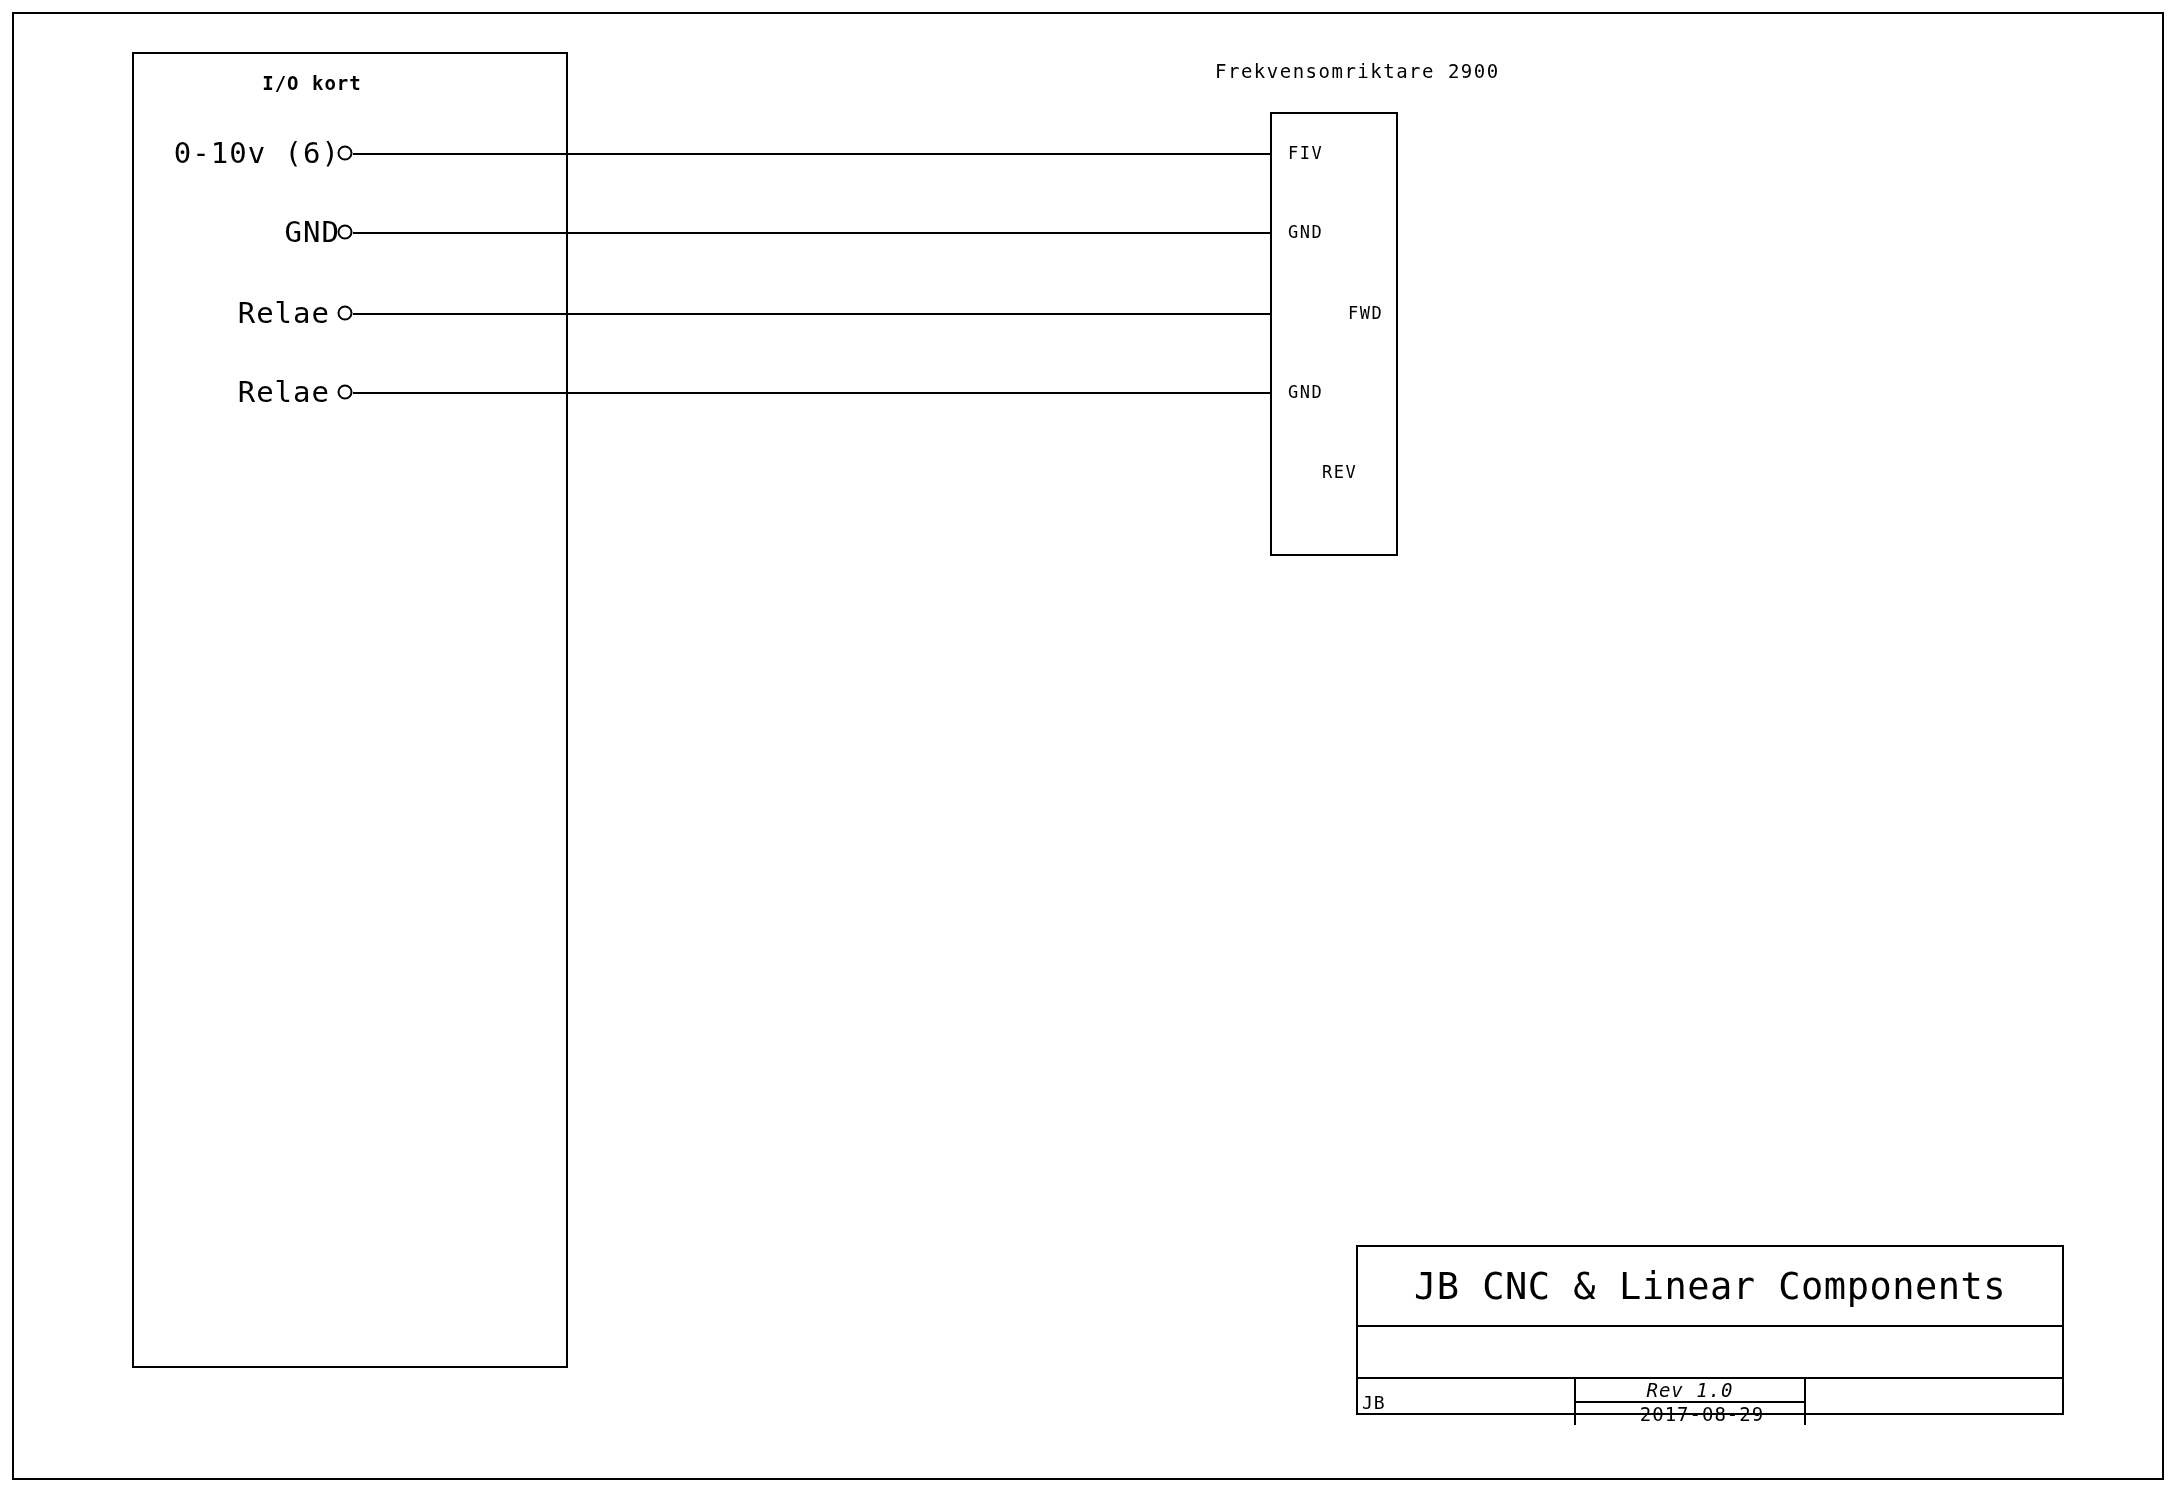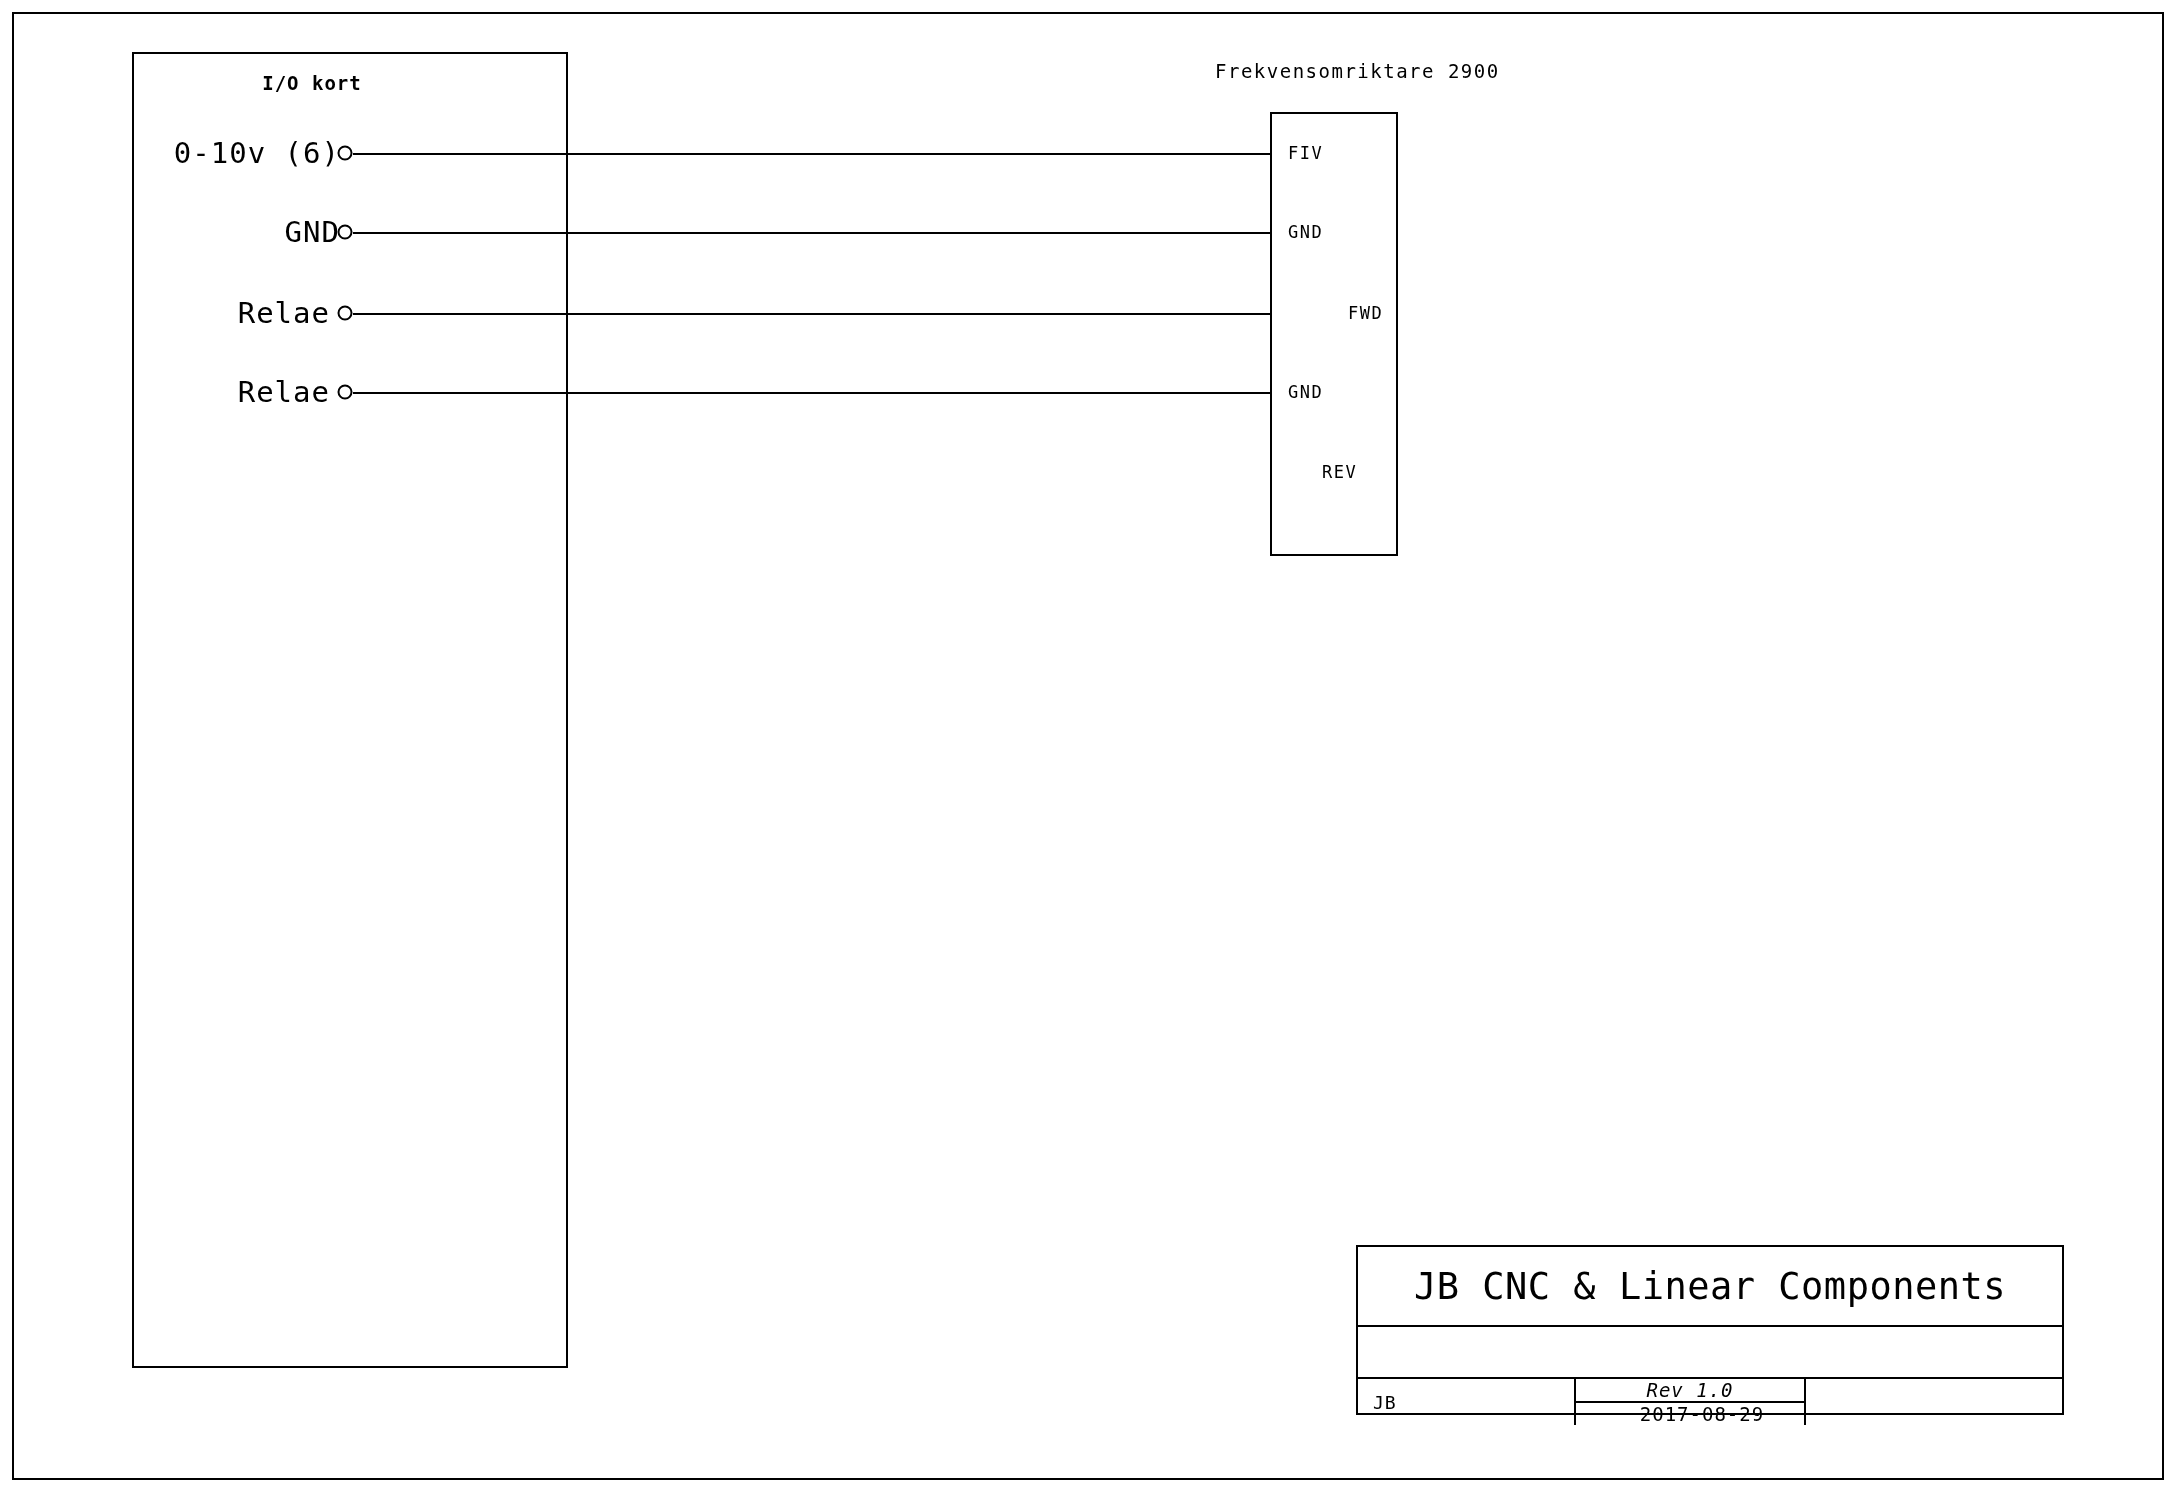--- a/index.html
+++ b/index.html
@@ -142,21 +142,21 @@
     flex: 1 1 auto;
     display: flex;
     flex-direction: row;
   }
   .tb-author {
     flex: 0 0 218px;
     border-right: 2px solid #000000;
     box-sizing: border-box;
     display: flex;
     align-items: center;
-    padding-left: 15px;
+    padding-left: 4px;
     font-size: 18px;
     letter-spacing: 1px;
   }
   .tb-revdate {
     flex: 0 0 230px;
     border-right: 2px solid #000000;
     box-sizing: border-box;
     display: flex;
     flex-direction: column;
   }

